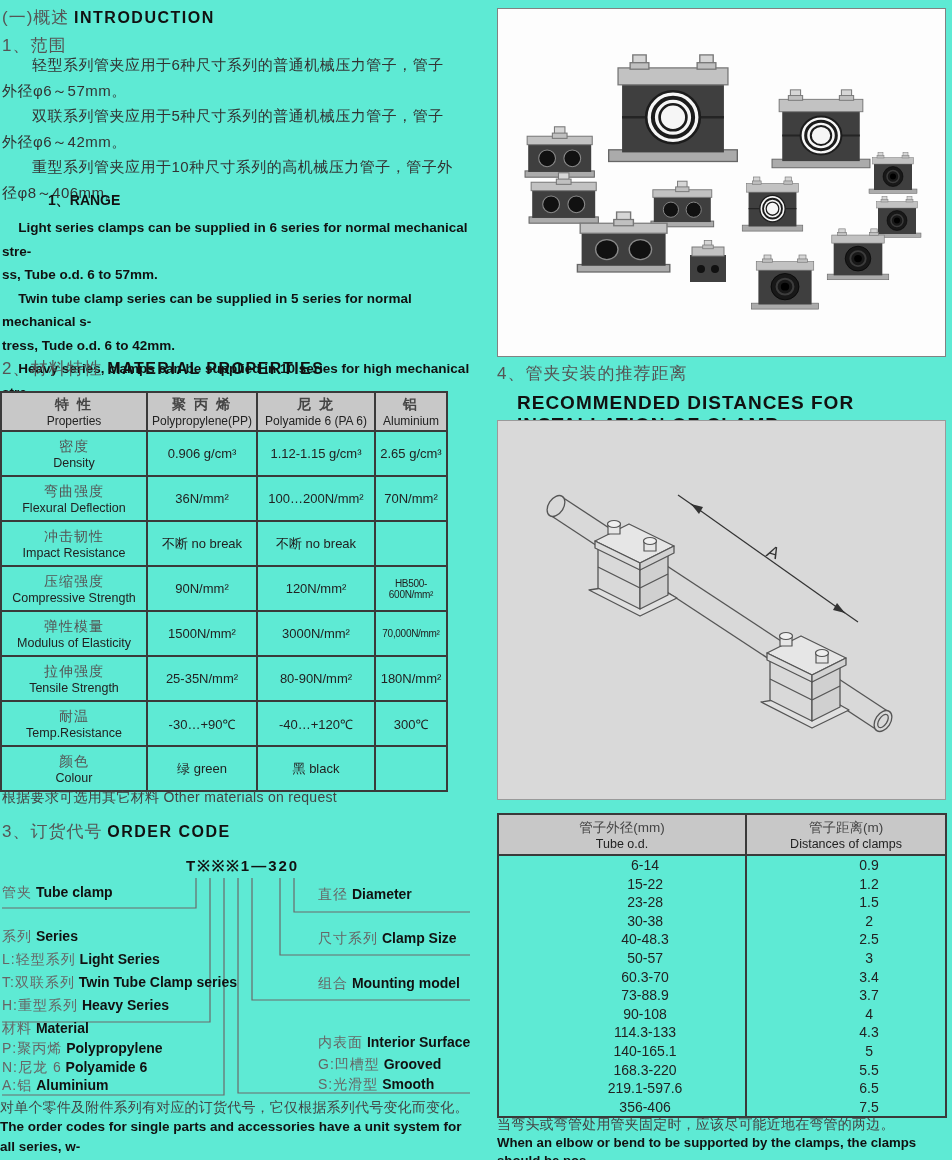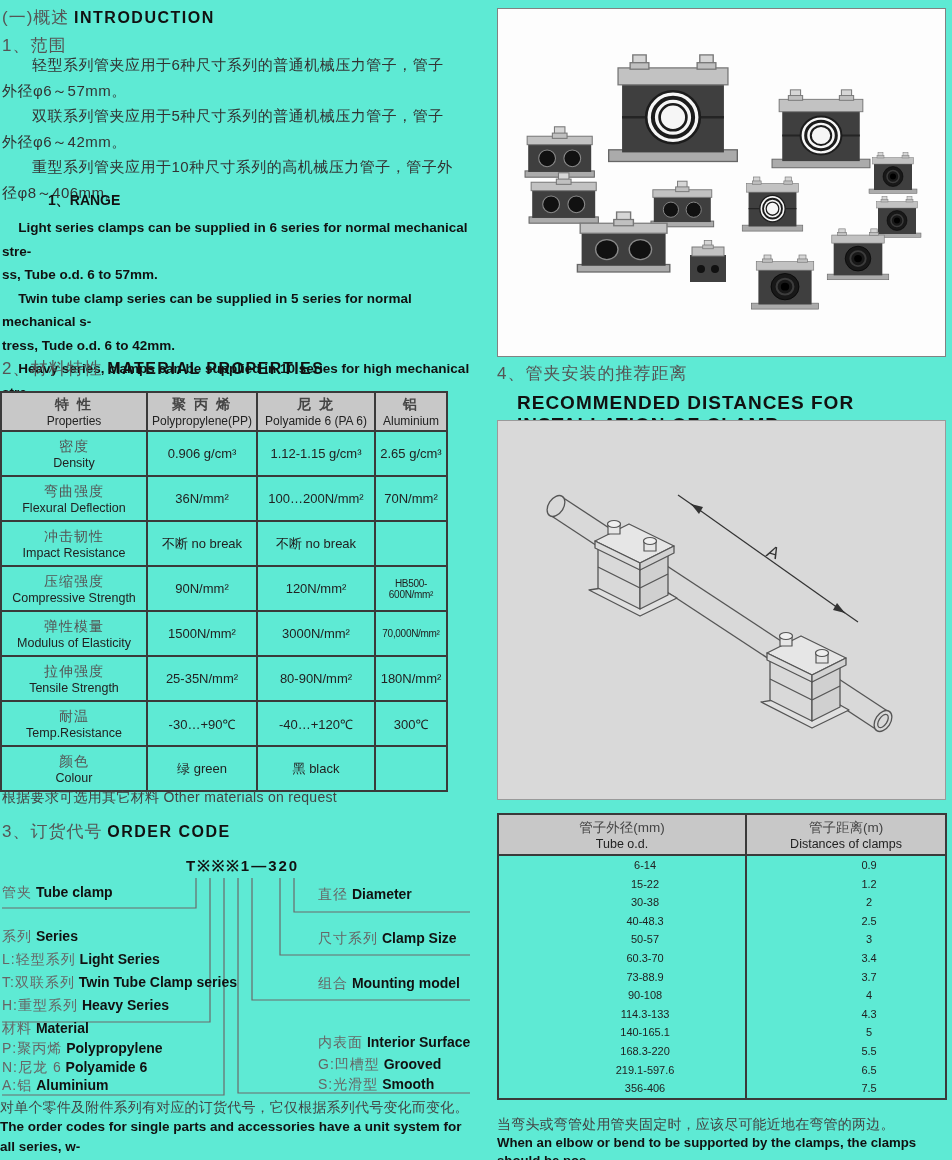--- a/index.html
+++ b/index.html
@@ -26,21 +26,21 @@
   .mat-table .prop .pzh{font-size:14px;color:#555;letter-spacing:1px;}
   .mat-table .prop .pen{font-size:12.5px;color:#222;}
   .mat-table .val{font-size:13px;color:#222;}
   .mat-table .val.tight{font-size:10px;letter-spacing:-0.3px;}
   
   .dist-table{width:450px;border:2px solid #3a3a3a;}
   .dist-table th,.dist-table td{padding:0;text-align:center;}
   .dist-table thead th{background:#c8c8c8;height:39px;border:2px solid #3a3a3a;}
   .dist-table thead .hzh{font-size:13.5px;color:#444;font-weight:normal;}
   .dist-table thead .hen{font-size:12.5px;color:#222;font-weight:normal;}
-  .dist-table tbody td{font-size:11px;color:#222;line-height:18.6px;height:18.6px;border-left:2px solid #3a3a3a;padding-left:46px;}
+  .dist-table tbody td{font-size:14px;color:#222;line-height:18.6px;height:18.6px;border-left:2px solid #3a3a3a;padding-left:46px;}
   .dist-table tbody td:first-child{border-left:none;}
   
   .oc-code{font-size:15px;font-weight:bold;letter-spacing:2px;color:#111;}
   .oc-label{font-size:14px;white-space:nowrap;}
   .oc-label .zh{color:#666;letter-spacing:1px;}
   .oc-label .en{font-weight:bold;color:#111;}
   
   .photo-box{left:497px;top:8px;width:449px;height:349px;border:1px solid #828282;box-sizing:border-box;background:#fff;}
   .diagram-box{left:497px;top:420px;width:449px;height:380px;border:1px solid #9a9a9a;box-sizing:border-box;background:#d9d9d9;}
   .foot-zh{font-size:14px;color:#444;letter-spacing:0.2px;white-space:nowrap;}
@@ -413,20 +413,24 @@
     <tbody id="dist-tbody">
         <tr>
           <td>6-14</td>
           <td>0.9</td>
         </tr>
         <tr>
           <td>15-22</td>
           <td>1.2</td>
         </tr>
         <tr>
+          <td>23-28</td>
+          <td>1.5</td>
+        </tr>
+        <tr>
           <td>30-38</td>
           <td>2</td>
         </tr>
         <tr>
           <td>40-48.3</td>
           <td>2.5</td>
         </tr>
         <tr>
           <td>50-57</td>
           <td>3</td>

